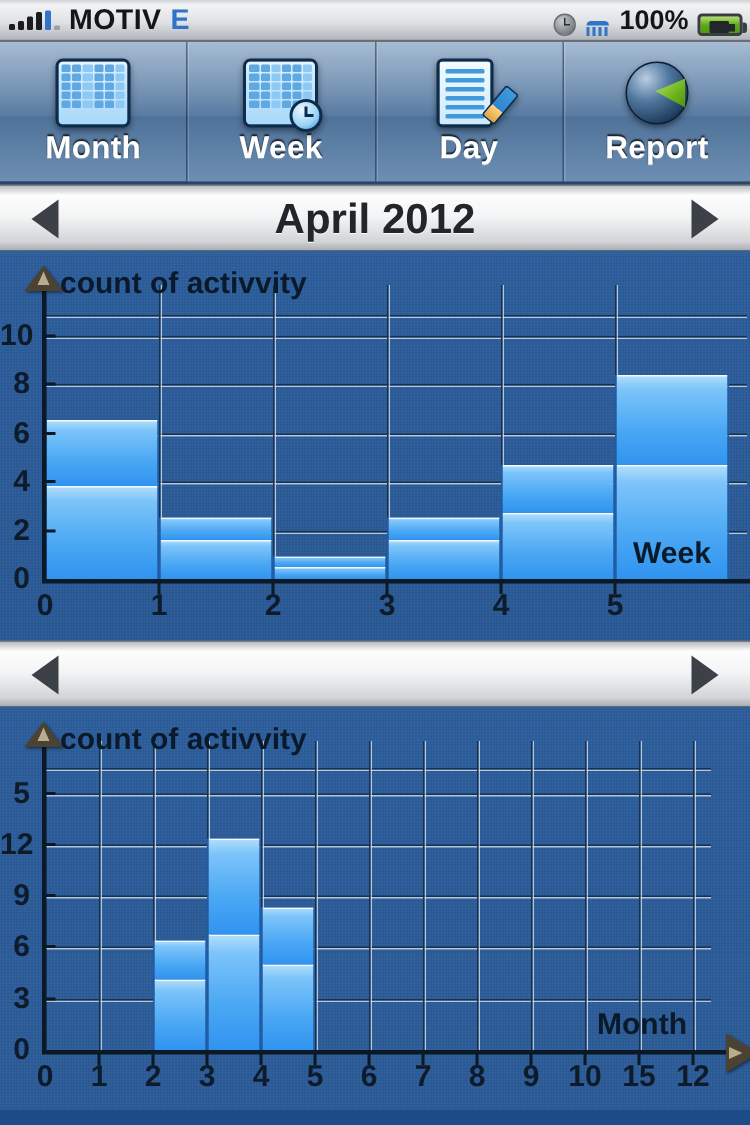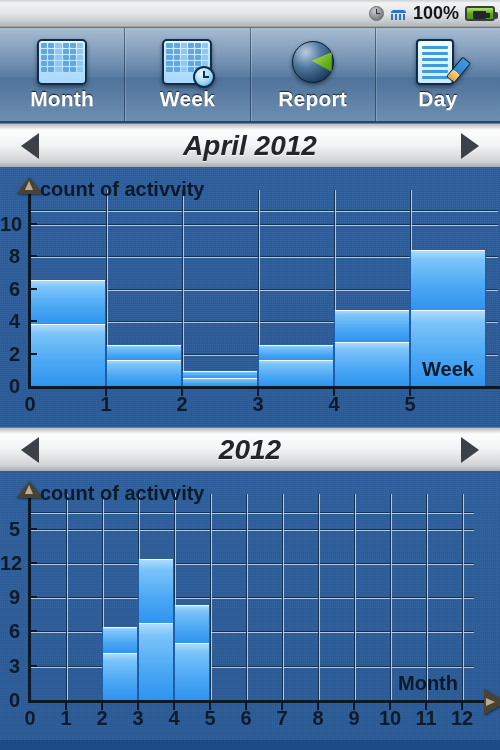--- a/index.html
+++ b/index.html
@@ -26,21 +26,21 @@
   .bars i:nth-child(3){ height:9px; }
   .bars i:nth-child(4){ height:12px; }
   .bars i:nth-child(5){ height:13px; background:#2f74c8; }
   .bars i:nth-child(6){ height:3px; background:#9aa0a6; }
   .carrier{ font-size:19px; letter-spacing:.3px; }
   .edge{ color:#2f74c8; font-size:19px; }
   .sb-time{
     position:absolute; left:0; right:0; text-align:center;
     font-size:19px; font-weight:bold; letter-spacing:.2px;
   }
-  .sb-right{ margin-left:auto; display:flex; align-items:center; gap:6px; padding-right:5px; }
+  .sb-right{ margin-left:auto; display:flex; align-items:flex-end; gap:6px; padding-right:5px; }
   .clock-ico{
     width:15px;height:15px;border-radius:50%;
     background:radial-gradient(circle at 35% 30%,#c9ccd0,#7c8187 70%,#5d6268);
     position:relative; border:1px solid #6a6f75;
   }
   .clock-ico::before,.clock-ico::after{
     content:""; position:absolute; background:#2b2f33; left:50%; top:50%;
   }
   .clock-ico::before{ width:1.5px; height:5px; margin-left:-.75px; margin-top:-5px; }
   .clock-ico::after{ width:4px; height:1.5px; margin-top:-.75px; }
@@ -140,21 +140,20 @@
   
   .navbar{
     height:45px; width:100%; position:relative; display:flex; align-items:center;
     background:linear-gradient(to bottom,#b9bbbe 0%,#fdfdfd 14%,#f3f4f5 48%,#d2d4d7 86%,#a9acb0 100%);
     border-top:1px solid #7b7f85; border-bottom:1px solid #3e5c80;
   }
   .nav-title{
     position:absolute; left:0; right:0; text-align:center;
     font-size:28px; font-weight:bold; color:#22262b;
     text-shadow:0 1px 0 rgba(255,255,255,.85);
-    font-style:italic;
   }
   .nav-arrow{ width:60px; display:flex; align-items:center; justify-content:center; }
   .tri{ width:0; height:0; border-top:13px solid transparent; border-bottom:13px solid transparent; }
   .tri.left{ border-right:18px solid #3c4147; }
   .tri.right{ border-left:18px solid #3c4147; }
   .nav-arrow.rgt{ margin-left:auto; }
 
   
   .chart{
     position:relative; width:100%;
@@ -218,20 +217,32 @@
     box-shadow:inset 0 1px 0 rgba(255,255,255,.85);
   }
   .seg.bot{ border-bottom:none; }
 </style>
 </head>
 <body>
 
 <div class="phone">
 
   <div class="statusbar">
+    <div class="sb-left">
+      <span class="bars">
+        <i></i>
+          <i></i>
+          <i></i>
+          <i></i>
+          <i></i>
+          <i></i>
+      </span>
+      <span class="carrier">MOTIV</span>
+      <span class="edge">E</span>
+    </div>
     <div class="sb-right">
       <span class="clock-ico"></span>
       <span class="tty-ico">
         <span style="left:1px;top:3px;width:15px;height:3px;border-radius:7px 7px 0 0;"></span>
         <span style="left:1px;top:7px;width:2px;height:6px;"></span>
         <span style="left:5px;top:7px;width:2px;height:6px;"></span>
         <span style="left:9px;top:7px;width:2px;height:6px;"></span>
         <span style="left:13px;top:7px;width:2px;height:6px;"></span>
       </span>
       <span class="pct">100%</span>
@@ -321,40 +332,40 @@
               <i></i>
             </span>
         </span>
         <span class="badge-clock"></span>
       </span>
       <span class="tb-label">Week</span>
     </div>
 
     <div class="tb-btn">
       <span class="tb-icon">
-        <span class="pie">
-            <span class="slice"></span>
-          </span>
-      </span>
-      <span class="tb-label">Report</span>
-    </div>
-
-    <div class="tb-btn">
-      <span class="tb-icon">
         <span class="note">
             <i></i>
             <i></i>
             <i></i>
             <i></i>
             <i></i>
             <i></i>
           </span>
         <span class="pencil"></span>
       </span>
       <span class="tb-label">Day</span>
+    </div>
+
+    <div class="tb-btn">
+      <span class="tb-icon">
+        <span class="pie">
+            <span class="slice"></span>
+          </span>
+      </span>
+      <span class="tb-label">Report</span>
     </div>
 
   </div>
 
   <div class="navbar">
     <div class="nav-arrow">
       <span class="tri left"></span>
     </div>
     <div class="nav-title">April 2012</div>
     <div class="nav-arrow rgt">
@@ -424,21 +435,20 @@
       <div class="tick x" style="left: 409px; top: 220px;"></div>
       <div class="xlab" style="left: 394px; top: 226px; width: 32px;">5</div>
       <div class="axis-title" style="left: 40px; top: 10px;">count of activvity</div>
       <div class="axis-title" style="left: 422px; top: 190px;">Week</div>
     </div>
 
   <div class="navbar">
     <div class="nav-arrow">
       <span class="tri left"></span>
     </div>
-    <div class="nav-title">2012</div>
     <div class="nav-arrow rgt">
       <span class="tri right"></span>
     </div>
   </div>
 
   <div class="chart" id="chart-year">
       <div class="gline h" style="left: 30px; top: 193.714px; width: 444px;"></div>
       <div class="gline h" style="left: 30px; top: 159.429px; width: 444px;"></div>
       <div class="gline h" style="left: 30px; top: 125.143px; width: 444px;"></div>
       <div class="gline h" style="left: 30px; top: 90.8571px; width: 444px;"></div>
@@ -498,20 +508,20 @@
       <div class="xlab" style="left: 230px; top: 236px; width: 32px;">6</div>
       <div class="tick x" style="left: 281px; top: 230px;"></div>
       <div class="xlab" style="left: 266px; top: 236px; width: 32px;">7</div>
       <div class="tick x" style="left: 317px; top: 230px;"></div>
       <div class="xlab" style="left: 302px; top: 236px; width: 32px;">8</div>
       <div class="tick x" style="left: 353px; top: 230px;"></div>
       <div class="xlab" style="left: 338px; top: 236px; width: 32px;">9</div>
       <div class="tick x" style="left: 389px; top: 230px;"></div>
       <div class="xlab" style="left: 374px; top: 236px; width: 32px;">10</div>
       <div class="tick x" style="left: 425px; top: 230px;"></div>
-      <div class="xlab" style="left: 410px; top: 236px; width: 32px;">11</div>
+      <div class="xlab" style="left: 410px; top: 236px; width: 32px;">15</div>
       <div class="tick x" style="left: 461px; top: 230px;"></div>
       <div class="xlab" style="left: 446px; top: 236px; width: 32px;">12</div>
       <div class="axis-title" style="left: 40px; top: 10px;">count of activvity</div>
       <div class="axis-title" style="left: 398px; top: 200px;">Month</div>
     </div>
 
 </div>
 
 </body></html>

